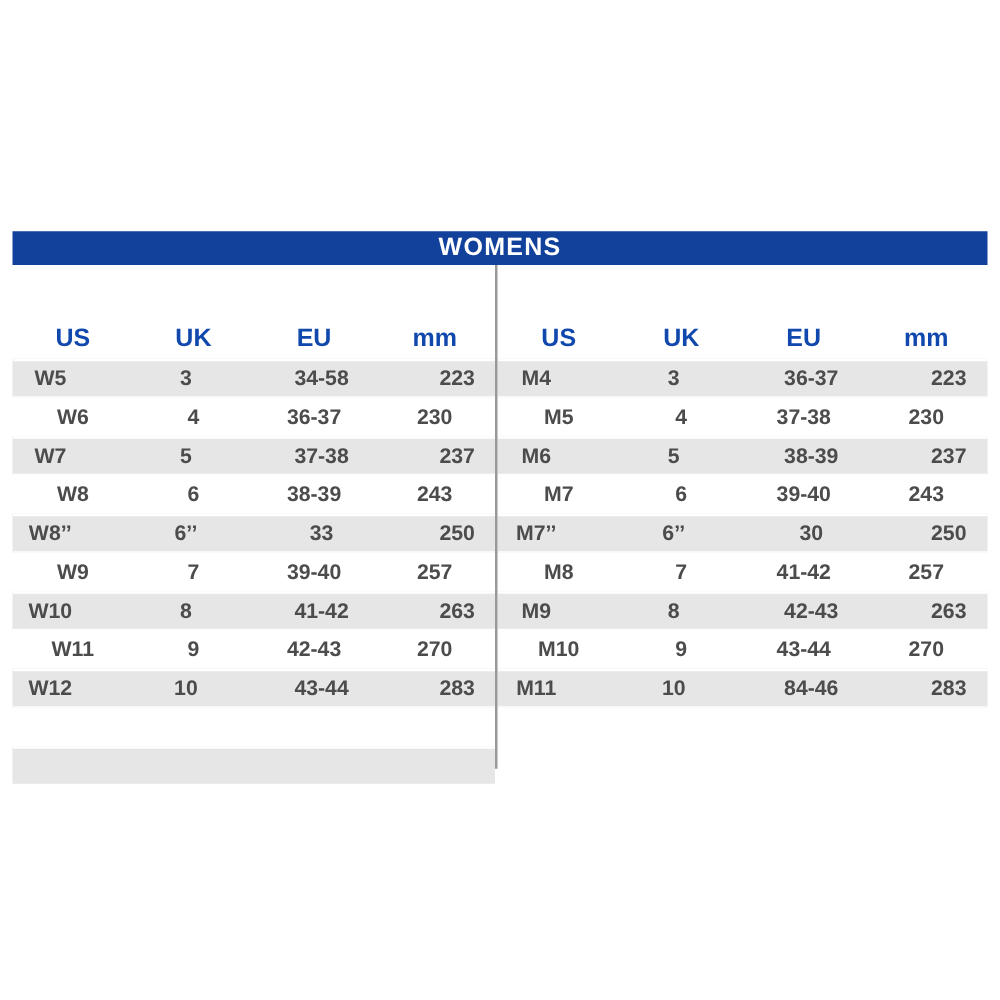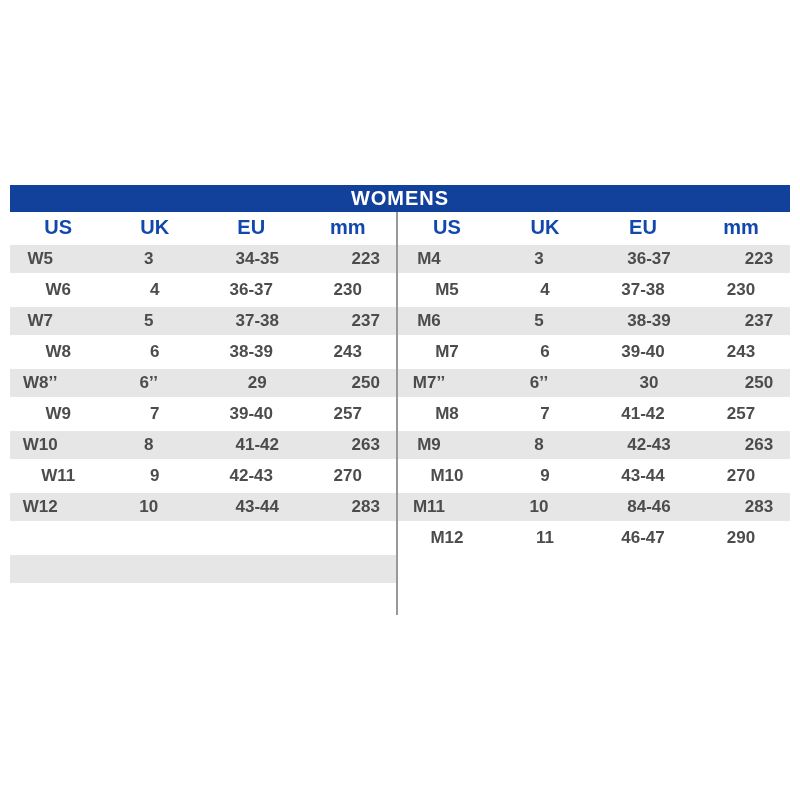--- a/index.html
+++ b/index.html
@@ -43,20 +43,21 @@
     width: 2px;
     height: 403px;
     background: #999999;
   }
   .table { width: 386px; }
   .table.mens { width: 392px; margin-left: 2px; }
   .header-row {
     display: flex;
     height: 31px;
     align-items: center;
+    margin-top: 44px;
   }
   .header-cell {
     flex: 1;
     text-align: center;
     color: #1148ad;
     font-size: 20px;
     font-weight: bold;
   }
   .row {
     display: flex;
@@ -93,21 +94,21 @@
         <div class="header-row">
           <div class="header-cell">US</div>
           <div class="header-cell">UK</div>
           <div class="header-cell">EU</div>
           <div class="header-cell">mm</div>
         </div>
         <div>
             <div class="row gray">
               <div class="cell">W5</div>
               <div class="cell">3</div>
-              <div class="cell">34-35</div>
+              <div class="cell">34-58</div>
               <div class="cell">223</div>
             </div>
             <div class="row">
               <div class="cell">W6</div>
               <div class="cell">4</div>
               <div class="cell">36-37</div>
               <div class="cell">230</div>
             </div>
             <div class="row gray">
               <div class="cell">W7</div>
@@ -117,21 +118,21 @@
             </div>
             <div class="row">
               <div class="cell">W8</div>
               <div class="cell">6</div>
               <div class="cell">38-39</div>
               <div class="cell">243</div>
             </div>
             <div class="row gray">
               <div class="cell">W8’’</div>
               <div class="cell">6’’</div>
-              <div class="cell">29</div>
+              <div class="cell">33</div>
               <div class="cell">250</div>
             </div>
             <div class="row">
               <div class="cell">W9</div>
               <div class="cell">7</div>
               <div class="cell">39-40</div>
               <div class="cell">257</div>
             </div>
             <div class="row gray">
               <div class="cell">W10</div>
@@ -221,24 +222,18 @@
               <div class="cell">9</div>
               <div class="cell">43-44</div>
               <div class="cell">270</div>
             </div>
             <div class="row gray">
               <div class="cell">M11</div>
               <div class="cell">10</div>
               <div class="cell">84-46</div>
               <div class="cell">283</div>
             </div>
-            <div class="row">
-              <div class="cell">M12</div>
-              <div class="cell">11</div>
-              <div class="cell">46-47</div>
-              <div class="cell">290</div>
-            </div>
           </div>
       </div>
     </div>
 
   </div>
 </div>
 
 </body></html>

